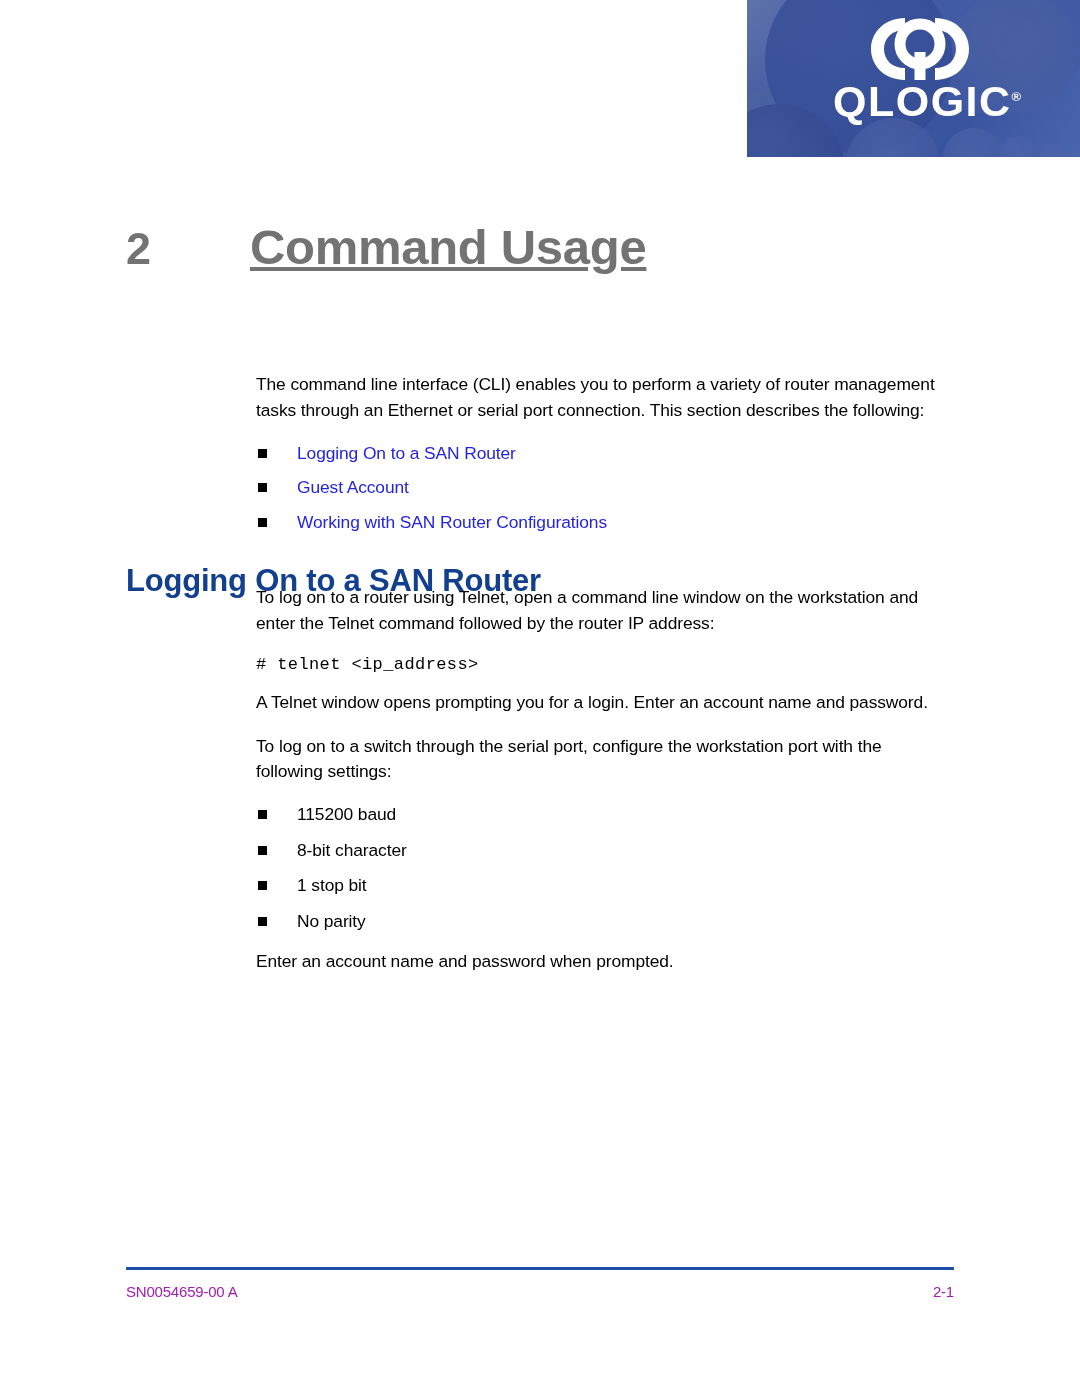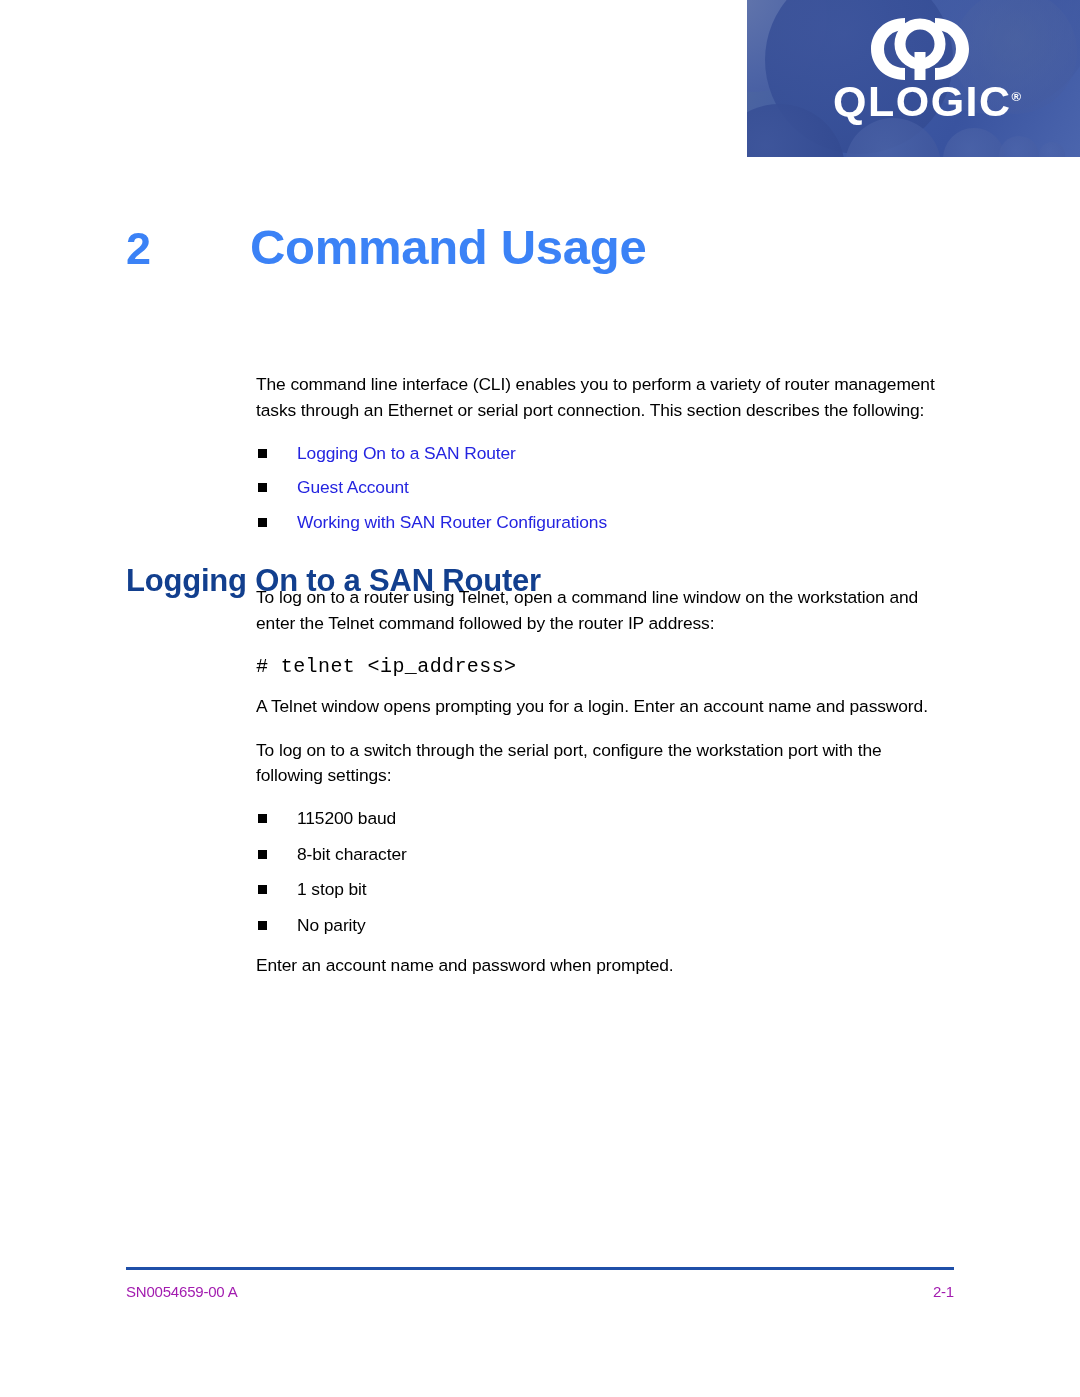--- a/index.html
+++ b/index.html
@@ -80,25 +80,26 @@
     vertical-align: super;
     letter-spacing: 0;
   }
 
   
   .chapter {
     position: absolute;
     left: 126px;
     top: 222px;
     width: 800px;
-    color: #3b82f6;
+    color: #737373;
     font-weight: bold;
     font-size: 49px;
     line-height: 1.05;
     white-space: nowrap;
+    text-decoration: underline;
   }
   .chapter .num {
     display: inline-block;
     width: 124px;
     font-size: 45px;
   }
   .chapter .ctitle {
     font-size: 49px;
     letter-spacing: -0.3px;
   }
@@ -113,21 +114,21 @@
   p.body {
     margin: 0 0 18px 0;
     font-size: 17.4px;
     line-height: 1.48;
     color: #000000;
     letter-spacing: -0.1px;
   }
   .code {
     margin: 0 0 16px 0;
     font-family: "Liberation Mono", "DejaVu Sans Mono", monospace;
-    font-size: 20px;
+    font-size: 17px;
     letter-spacing: 0.4px;
     color: #000000;
   }
 
   ul.bullets {
     list-style: none;
     margin: 0 0 16px 0;
     padding: 0;
   }
   ul.bullets li {

